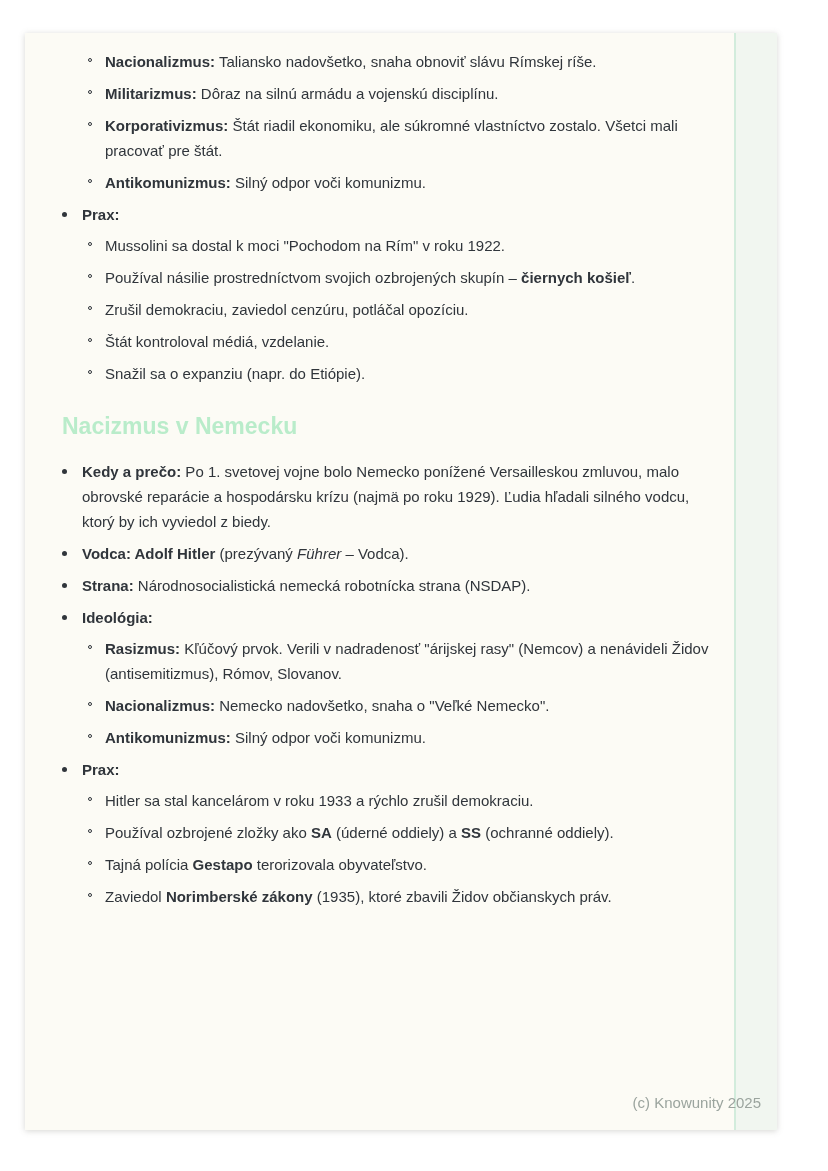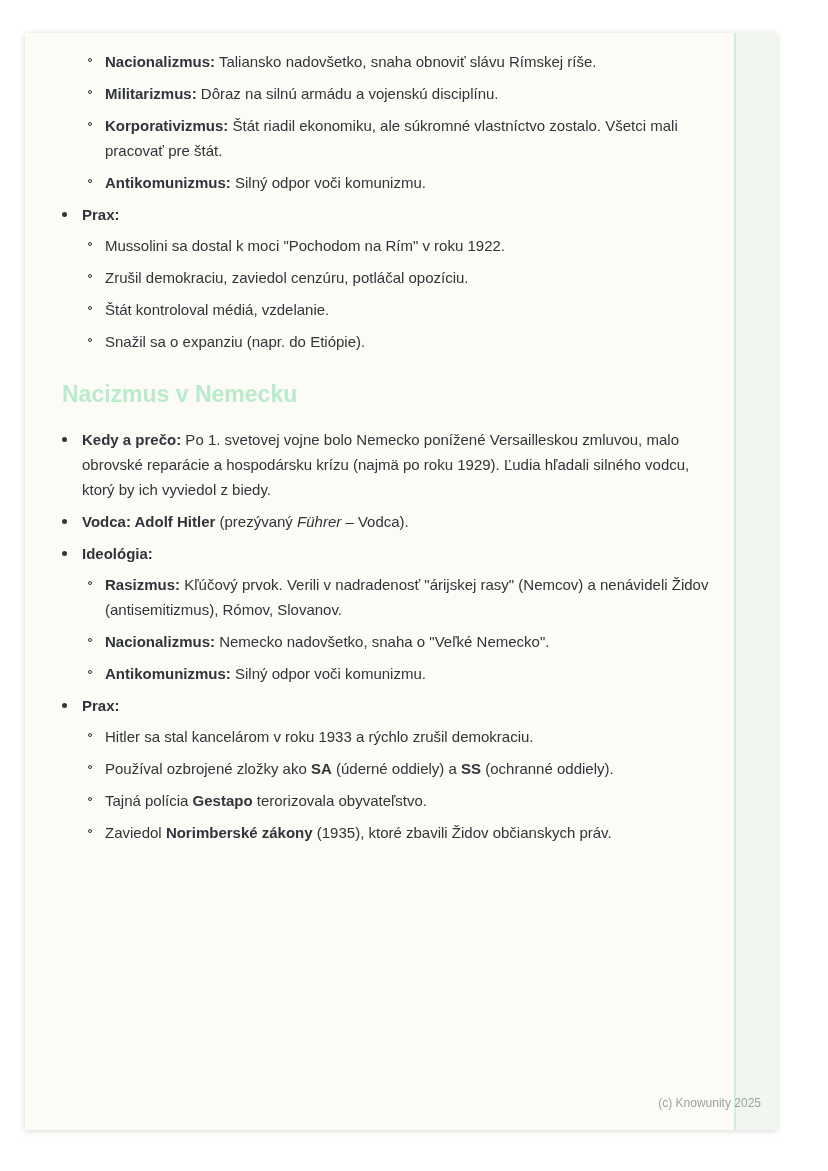--- a/index.html
+++ b/index.html
@@ -64,21 +64,21 @@
     background: transparent;
     margin-top: 9px; margin-right: 13px;
   }
   .li-text { flex: 1 1 auto; }
   .b { font-weight: 700; }
   .i { font-style: italic; }
 
   .footer {
     position: absolute;
     right: 16px; top: 1064px;
-    font-size: 12px;
+    font-size: 15px;
     line-height: 12px;
     color: #9ba49e;
   }
 </style>
 </head>
 <body>
 
 <div class="page">
   <div class="card">
     <div class="edge-band"></div>
@@ -119,20 +119,26 @@
             <div class="list sub">
               <div class="li">
                 <div class="li-row">
                   <span class="marker circle"></span>
                   <div class="li-text"><span class="">Mussolini sa dostal k moci "Pochodom na Rím" v roku 1922.</span></div>
                 </div>
               </div>
               <div class="li">
                 <div class="li-row">
                   <span class="marker circle"></span>
+                  <div class="li-text"><span class="">Používal násilie prostredníctvom svojich ozbrojených skupín – </span><span class="b ">čiernych košieľ</span><span class="">.</span></div>
+                </div>
+              </div>
+              <div class="li">
+                <div class="li-row">
+                  <span class="marker circle"></span>
                   <div class="li-text"><span class="">Zrušil demokraciu, zaviedol cenzúru, potláčal opozíciu.</span></div>
                 </div>
               </div>
               <div class="li">
                 <div class="li-row">
                   <span class="marker circle"></span>
                   <div class="li-text"><span class="">Štát kontroloval médiá, vzdelanie.</span></div>
                 </div>
               </div>
               <div class="li">
@@ -149,20 +155,26 @@
           <div class="li">
             <div class="li-row">
               <span class="marker disc"></span>
               <div class="li-text"><span class="b ">Kedy a prečo:</span><span class=""> Po 1. svetovej vojne bolo Nemecko ponížené Versailleskou zmluvou, malo obrovské reparácie a hospodársku krízu (najmä po roku 1929). Ľudia hľadali silného vodcu, ktorý by ich vyviedol z biedy.</span></div>
             </div>
           </div>
           <div class="li">
             <div class="li-row">
               <span class="marker disc"></span>
               <div class="li-text"><span class="b ">Vodca: Adolf Hitler</span><span class=""> (prezývaný </span><span class="i">Führer</span><span class=""> – Vodca).</span></div>
+            </div>
+          </div>
+          <div class="li">
+            <div class="li-row">
+              <span class="marker disc"></span>
+              <div class="li-text"><span class="b ">Strana:</span><span class=""> Národnosocialistická nemecká robotnícka strana (NSDAP).</span></div>
             </div>
           </div>
           <div class="li">
             <div class="li-row">
               <span class="marker disc"></span>
               <div class="li-text"><span class="b ">Ideológia:</span></div>
             </div>
             <div class="list sub">
               <div class="li">
                 <div class="li-row">

